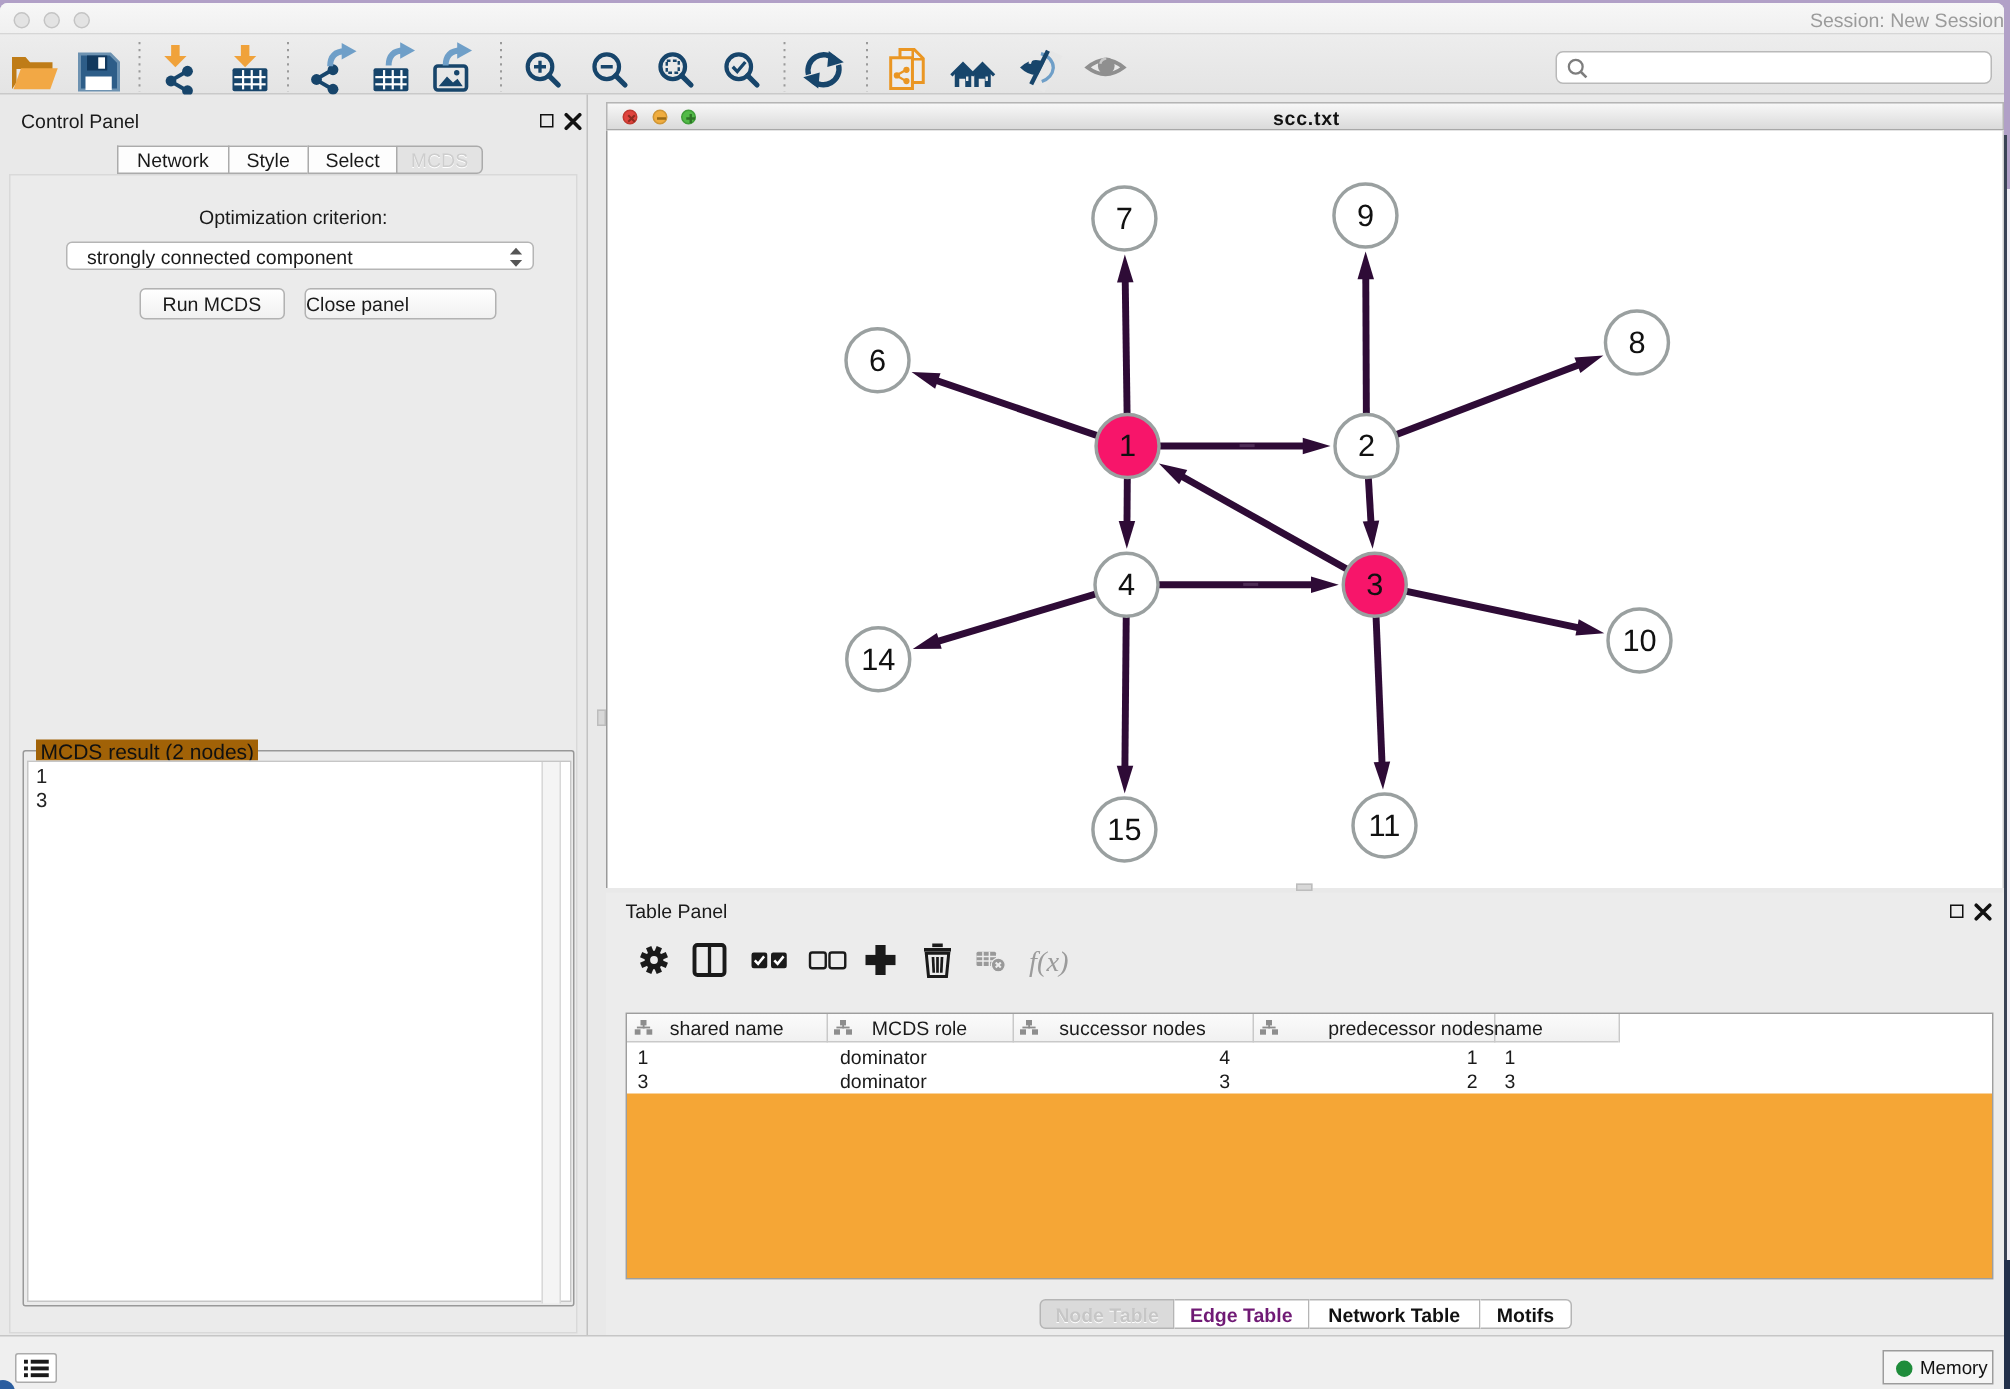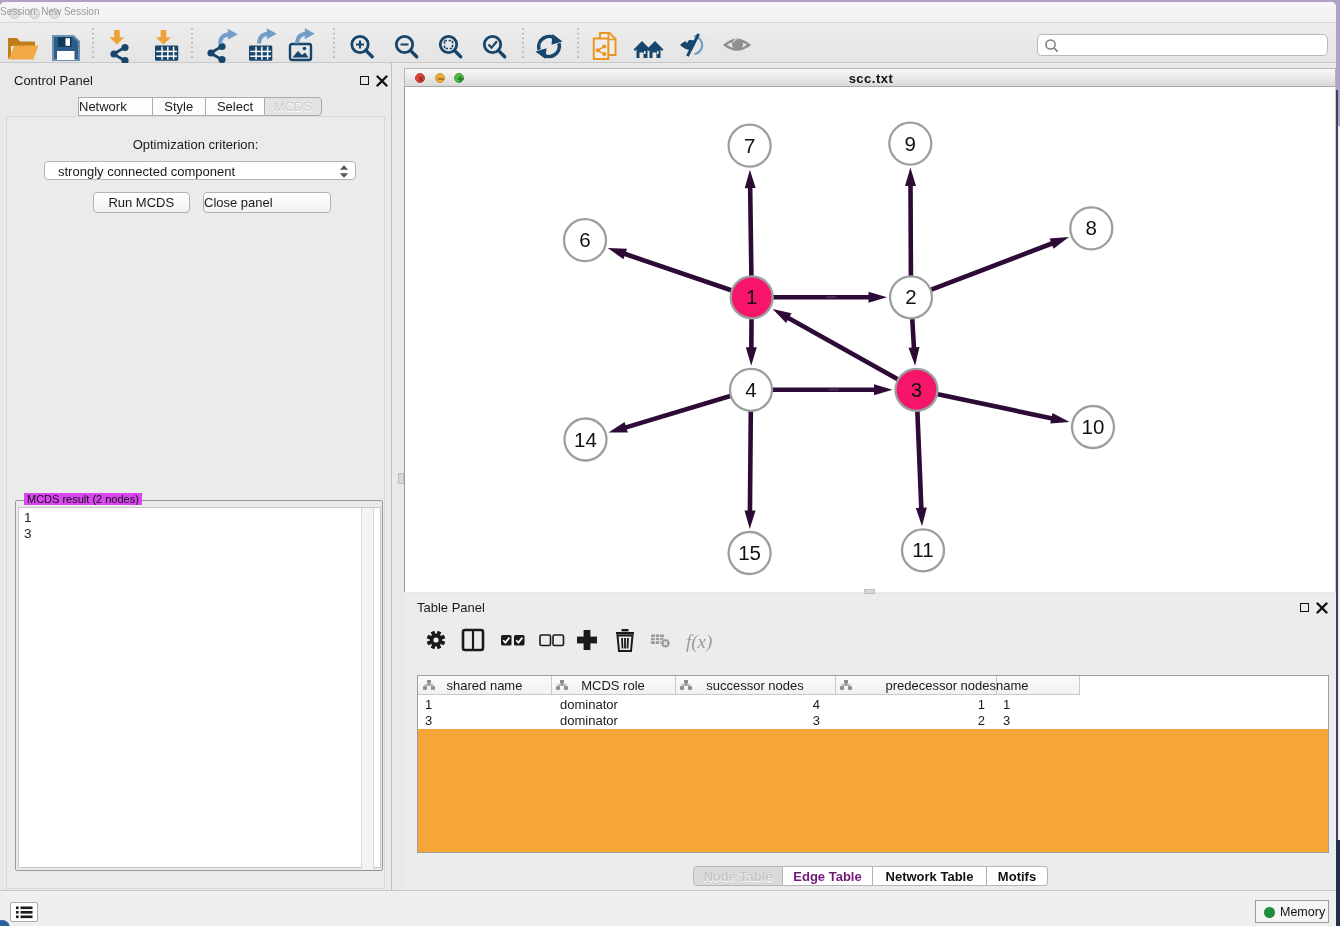--- a/index.html
+++ b/index.html
@@ -10,21 +10,21 @@
 <div id="stage">
 <div class="abs" style="left:1330px;top:0;width:10px;height:130px;background:#b1a0c7"></div>
 <div class="abs" style="left:1336px;top:126px;width:4px;height:716px;background:#efedf4"></div>
 <div class="abs" style="left:1336px;top:90px;width:1.5px;height:752px;background:#3a4355"></div>
 <div class="abs" style="left:1336px;top:840px;width:4px;height:86px;background:#22304a"></div>
 <div id="app">
 <div class="abs" style="left:0;top:0;width:1336px;height:21px;background:linear-gradient(#f7f7f7,#f0f0f0);border-bottom:1px solid #d6d6d6">
 <div class="abs" style="left:8.5px;top:6px;width:11px;height:11px;border-radius:50%;background:#e3e3e3;border:1px solid #c4c4c4"></div>
 <div class="abs" style="left:28.5px;top:6px;width:11px;height:11px;border-radius:50%;background:#e3e3e3;border:1px solid #c4c4c4"></div>
 <div class="abs" style="left:48.5px;top:6px;width:11px;height:11px;border-radius:50%;background:#e3e3e3;border:1px solid #c4c4c4"></div>
-<div class="abs" style="left:0;top:4px;width:1336px;text-align:left;font-size:10px;color:#9b9b9b">Session: New Session</div>
+<div class="abs" style="left:0;top:4px;width:1336px;text-align:right;font-size:13px;color:#9b9b9b">Session: New Session</div>
 </div>
 <div class="abs" style="left:0;top:21px;width:1336px;height:40px;background:linear-gradient(#ededed,#e4e4e4);border-bottom:1px solid #c9c9c9">
 <svg class="abs" style="left:0;top:0" width="780" height="40" viewBox="0 0 780 40">
 <g transform="translate(8,13)">
             <path d="M0 2 L9 2 L12 5.5 L27 5.5 L27 10 L0 10 Z" fill="#bf7c17"></path>
             <path d="M0 23.5 L0 4 L3 4 L3 19 Z" fill="#bf7c17"></path>
             <path d="M1 23.5 L6 9.5 L30.5 9.5 L25.5 23.5 Z" fill="#f2a845"></path>
           </g>
 <g transform="translate(52,12)">
             <path d="M1 1 L21.5 1 L27 6.5 L27 25 L1 25 Z" fill="#2d5d88" stroke="#6d92b1" stroke-width="2"></path>
@@ -155,37 +155,37 @@
             <line x1="10" y1="10" x2="13.6" y2="13.6" stroke="#7d7d7d" stroke-width="1.7"></line>
           </svg>
         </div>
 </div>
 <div class="abs" style="left:0;top:61px;width:392px;height:829px;border-right:1px solid #c2c2c2">
 <div class="abs t13" style="left:14px;top:10px">Control Panel</div>
 <div class="abs" style="left:360px;top:13px;width:9px;height:9px;border:1.6px solid #111"></div>
 <svg class="abs" style="left:376px;top:12px" width="12" height="12" viewBox="0 0 12 12">
           <path d="M1.5 1.5 L10.5 10.5 M10.5 1.5 L1.5 10.5" stroke="#111" stroke-width="2.4" stroke-linecap="round"></path>
         </svg>
-<div class="abs t13" style="left:78px;top:34px;width:73.5px;height:19px;background:#fdfdfd;border:1px solid #ababab;border-right:none;line-height:18px">Network</div>
+<div class="abs t13" style="left:78px;top:34px;width:73.5px;height:19px;background:#fdfdfd;border:1px solid #ababab;border-right:none;text-align:center;line-height:18px">Network</div>
 <div class="abs t13" style="left:151.5px;top:34px;width:53.5px;height:19px;background:#fdfdfd;border:1px solid #ababab;border-right:none;text-align:center;line-height:18px">Style</div>
 <div class="abs t13" style="left:205px;top:34px;width:59px;height:19px;background:#fdfdfd;border:1px solid #ababab;border-right:none;text-align:center;line-height:18px">Select</div>
 <div class="abs" style="left:264px;top:34px;width:58px;height:19px;background:#e3e3e3;border:1px solid #ababab;border-radius:0 4px 4px 0;text-align:center;line-height:18px;font-size:13px;color:#cdcdcd;text-shadow:0 1px 0 #fff">MCDS</div>
 <div class="abs" style="left:6px;top:53px;width:379px;height:773px;background:#ebebeb;border:1px solid #d9d9d9"></div>
 <div class="abs t13" style="left:0;top:74px;width:391px;text-align:center">Optimization criterion:</div>
 <div class="abs" style="left:44px;top:98px;width:312px;height:19px;background:#fff;border:1px solid #b5b5b5;border-radius:4px">
           <div class="abs t13" style="left:13px;top:1.5px">strongly connected component</div>
           <svg class="abs" style="left:294px;top:2.5px" width="10" height="13" viewBox="0 0 11 14">
             <polygon points="5.5,0 10,5 1,5" fill="#555"></polygon>
             <polygon points="5.5,14 10,9 1,9" fill="#555"></polygon>
           </svg>
         </div>
 <div class="abs t13" style="left:93px;top:129px;width:96.5px;height:21px;background:linear-gradient(#ffffff,#f1f1f1);border:1px solid #b2b2b2;border-radius:4px;text-align:center;line-height:20px">Run MCDS</div>
 <div class="abs t13" style="left:203px;top:129px;width:128px;height:21px;background:linear-gradient(#ffffff,#f1f1f1);border:1px solid #b2b2b2;border-radius:4px;line-height:20px">Close panel</div>
 <div class="abs" style="left:15px;top:437px;width:368px;height:371px;border:1px solid #999;border-radius:2px"></div>
-<div class="abs" style="left:24px;top:430px;background:#d946ef;padding:0 3px;font-size:11px;color:#111">MCDS result (2 nodes)</div>
+<div class="abs" style="left:24px;top:430px;background:#a16207;padding:0 3px;font-size:14px;color:#111">MCDS result (2 nodes)</div>
 <div class="abs" style="left:18px;top:444px;width:363px;height:361px;background:#fff;border:1px solid #c6c6c6">
           <div class="abs" style="left:5px;top:2px;font-size:13.5px;color:#222;line-height:15.5px">1<br>3</div>
           <div class="abs" style="left:342px;top:0;width:13px;height:361px;background:#f4f4f4;border-left:1px solid #d8d8d8;border-right:1px solid #d8d8d8"></div>
         </div>
 </div>
 <div class="abs" style="left:404px;top:61px;width:932px;height:531px">
 <div class="abs" style="left:0;top:5px;width:932px;height:19px;background:linear-gradient(#f8f8f8,#dadada);border:1px solid #b5b5b5;border-bottom:1px solid #a8a8a8">
 <div class="abs" style="left:10.0px;top:3.5px;width:10px;height:10px;border-radius:50%;background:#e0443e;border:1px solid #c0392f"></div>
 <div class="abs" style="left:29.5px;top:3.5px;width:10px;height:10px;border-radius:50%;background:#f0ad3f;border:1px solid #cf9636"></div>
 <div class="abs" style="left:49.0px;top:3.5px;width:10px;height:10px;border-radius:50%;background:#52ba47;border:1px solid #3f9d38"></div>

